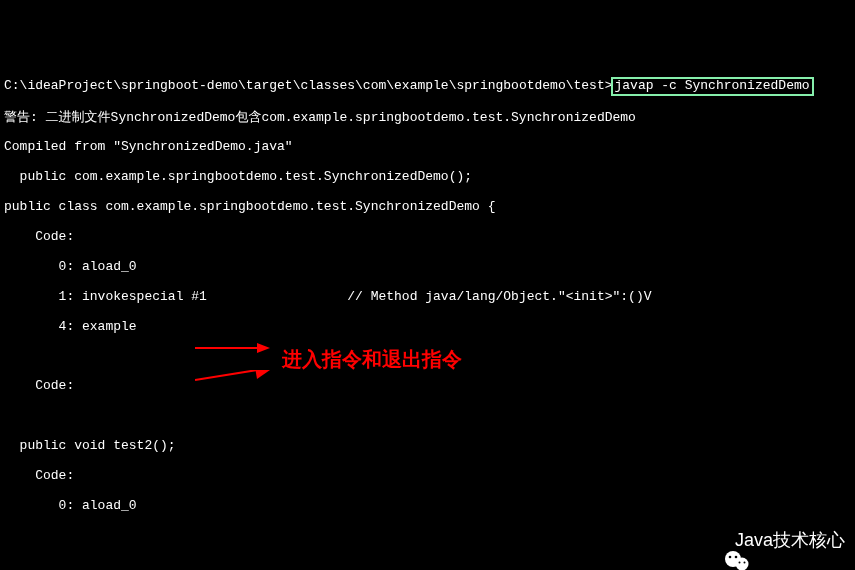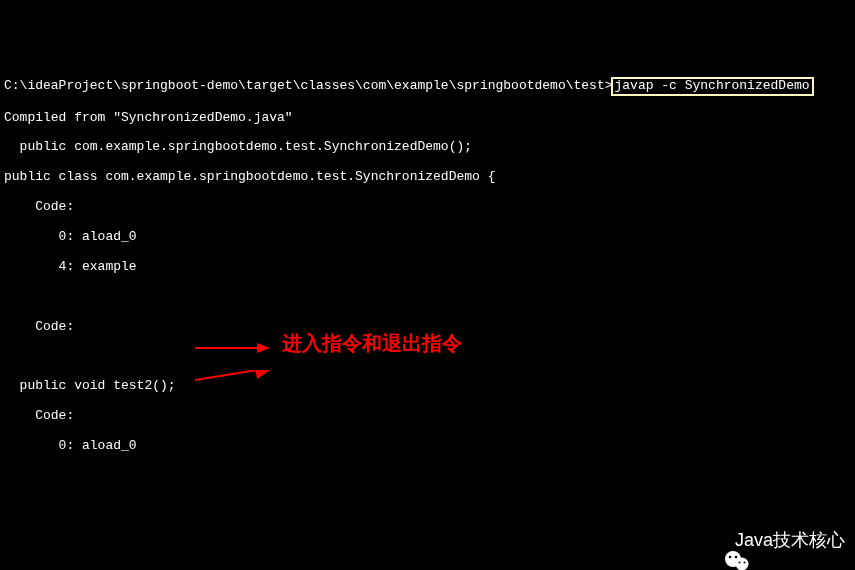--- a/index.html
+++ b/index.html
@@ -13,32 +13,32 @@
       height: 570px;
       overflow: hidden;
       position: relative;
       white-space: pre;
     }
     .terminal {
       padding: 2px 4px;
     }
     .line { display: block; }
     .command-box {
-      border: 2px solid #fef9c3;
+      border: 2px solid #86efac;
       display: inline-block;
       padding: 0 2px;
       margin-left: -2px;
     }
     .annotation {
       position: absolute;
       color: #ff0000;
       font-size: 20px;
       font-weight: bold;
       left: 282px;
-      top: 332px;
+      top: 348px;
       font-family: 'Microsoft YaHei', sans-serif;
     }
     .arrow1 {
       position: absolute;
       left: 195px;
       top: 338px;
     }
     .arrow2 {
       position: absolute;
       left: 195px;
@@ -70,25 +70,27 @@
     }
     .wechat-icon svg { width: 100%; height: 100%; }
   </style>
 </head>
 <body>
 
 
 
 <div class="terminal">
 <span class="line"><span>C:\ideaProject\springboot-demo\target\classes\com\example\springbootdemo\test&gt;</span><span class="command-box">javap -c SynchronizedDemo</span></span>
+<span class="line">警告: 二进制文件SynchronizedDemo包含com.example.springbootdemo.test.SynchronizedDemo</span>
 <span class="line">Compiled from "SynchronizedDemo.java"</span>
 <span class="line">  public com.example.springbootdemo.test.SynchronizedDemo();</span>
 <span class="line">public class com.example.springbootdemo.test.SynchronizedDemo {</span>
 <span class="line">    Code:</span>
 <span class="line">       0: aload_0</span>
+<span class="line">       1: invokespecial #1                  // Method java/lang/Object."&lt;init&gt;":()V</span>
 <span class="line">       4: example</span>
 <span class="line"> </span>
 <span class="line">    Code:</span>
 <span class="line"> </span>
 <span class="line">  public void test2();</span>
 <span class="line">    Code:</span>
 <span class="line">       0: aload_0</span>
 
 
 

